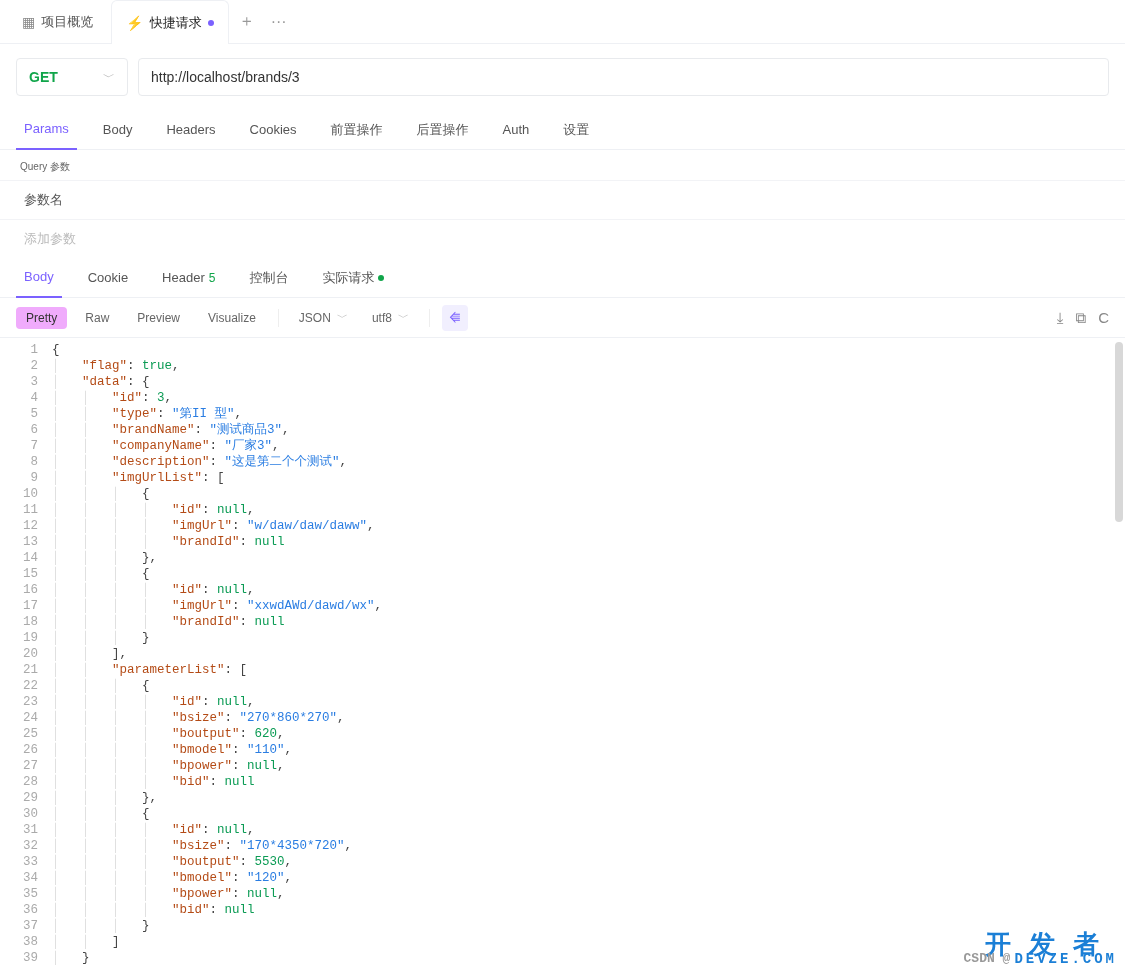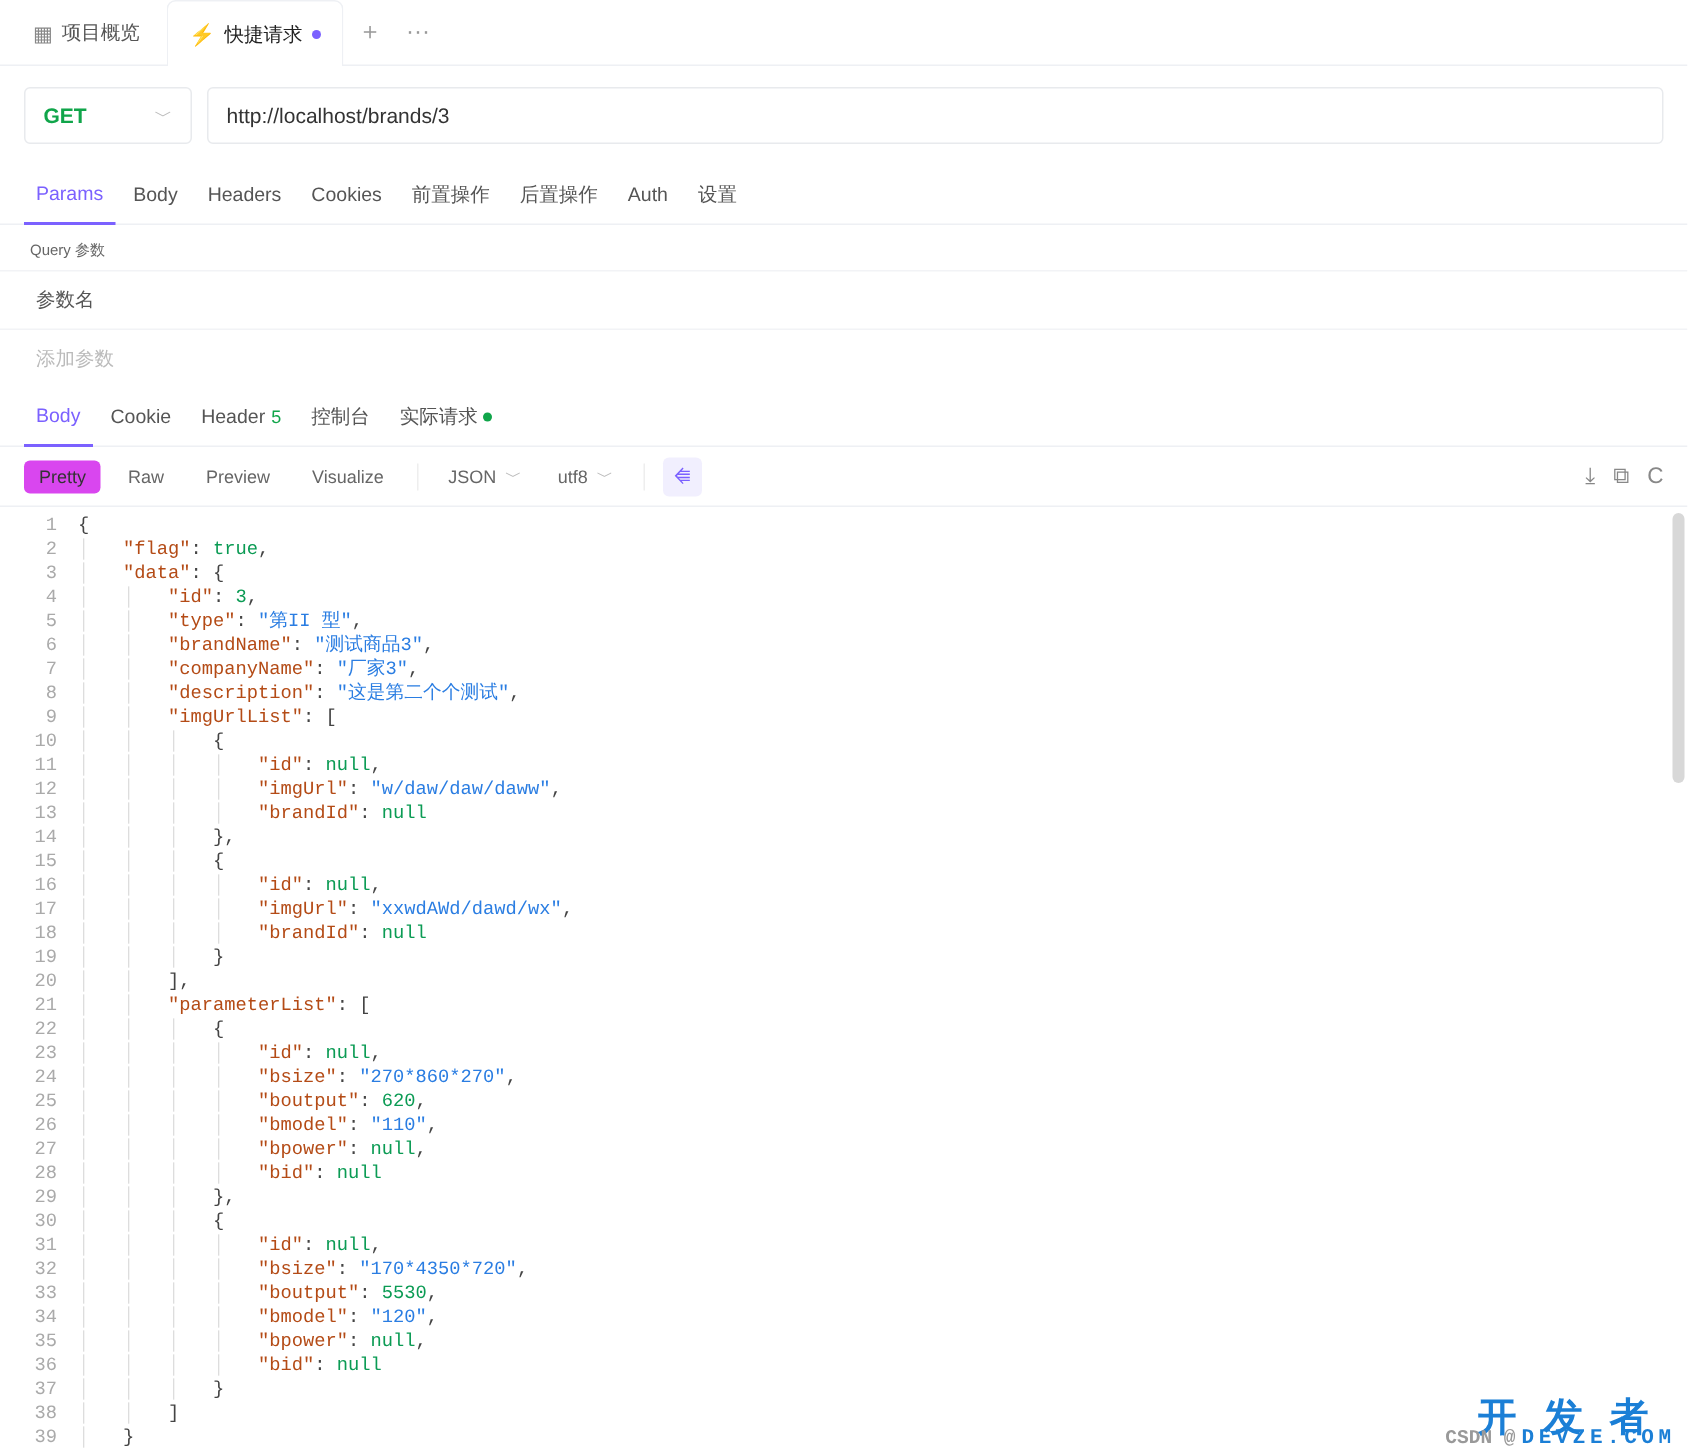--- a/index.html
+++ b/index.html
@@ -83,21 +83,21 @@
     padding: 0 12px;
     font-size: 14px;
     color: #333;
     outline: none;
   }
 
   
   .req-tabs, .resp-tabs {
     display: flex;
     align-items: center;
-    gap: 4px;
+    gap: 18px;
     padding: 0 16px;
     height: 40px;
     border-bottom: 1px solid #eef0f4;
     font-size: 13px;
   }
   .req-tab, .resp-tab {
     padding: 0 8px;
     height: 40px;
     display:flex;align-items:center;
     color: #555;
@@ -142,21 +142,21 @@
     height: 40px;
     font-size: 12px;
   }
   .toolbar-btn {
     padding: 4px 10px;
     border-radius: 4px;
     color: #666;
     cursor:pointer;
   }
   .toolbar-btn.active {
-    background: #d946ef;
+    background: #f0abfc;
     color: #333;
   }
   .toolbar-sep { width:1px; height:18px; background:#eee; margin:0 4px;}
   .toolbar-select {
     display:flex;align-items:center;gap:6px;padding:4px 8px;color:#666;cursor:pointer;
   }
   .toolbar-iconbtn {
     width:26px;height:26px;display:flex;align-items:center;justify-content:center;
     color:#7b61ff;border-radius:4px;background:#f1effe;cursor:pointer;
   }

